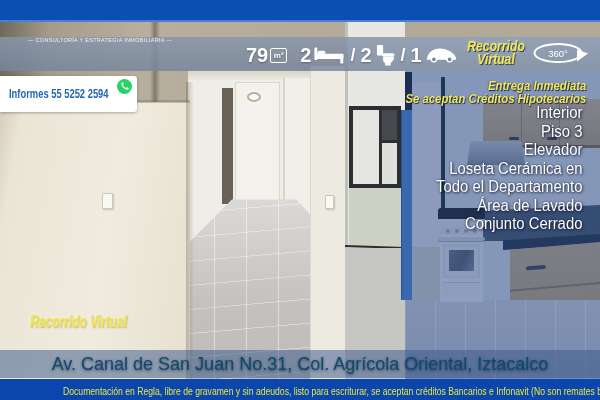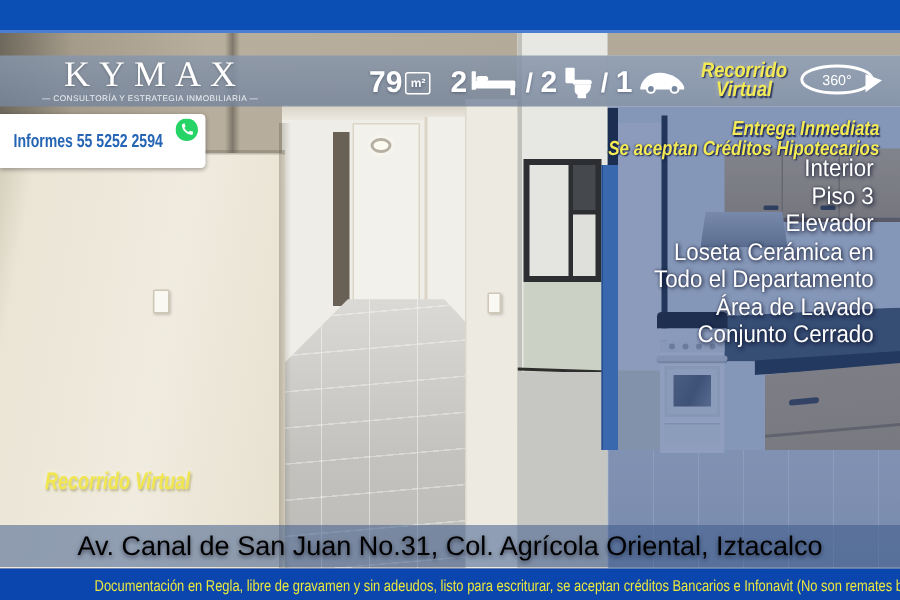--- a/index.html
+++ b/index.html
@@ -154,21 +154,21 @@
   .features div{position:static;}
 
   
   .tour-bottom{left:30px;top:313px;z-index:6;color:#f1e64f;font-style:italic;font-weight:bold;
     font-size:16px;white-space:nowrap;transform:scaleX(0.75);transform-origin:0 50%;
     text-shadow:0 0 5px rgba(255,255,220,0.85),1px 1px 2px rgba(110,100,30,0.6);}
 
   
   .addressband{left:0;top:350px;width:600px;height:28px;background:rgba(58,88,138,0.52);
     z-index:5;text-align:center;line-height:28px;}
-  .addressband span{position:static;display:inline-block;color:#000000;font-size:18px;
+  .addressband span{position:static;display:inline-block;color:#0c4a6e;font-size:18px;
     white-space:nowrap;text-shadow:0 1px 3px rgba(0,0,20,0.55);text-align:center;}
 </style>
 </head>
 <body>
 
 <div class="stage">
 
   <div class="photo">
 
     <div class="hallway">
@@ -243,21 +243,20 @@
         </div>
       </div>
       <div class="k-tint"></div>
     </div>
   </div>
 
   <div class="topbar"></div>
   <div class="band"></div>
 
   <div class="brand">
-    <span class="brand-name">KYMAX</span>
     <span class="brand-tagline">— CONSULTORÍA Y ESTRATEGIA INMOBILIARIA —</span>
   </div>
 
   <div class="stats">
     <span>79</span>
     <span class="m2box">
         <span>m²</span>
       </span>
     <span class="gL">2</span>
     <svg class="g3" width="30" height="17" viewBox="0 0 34 19">

